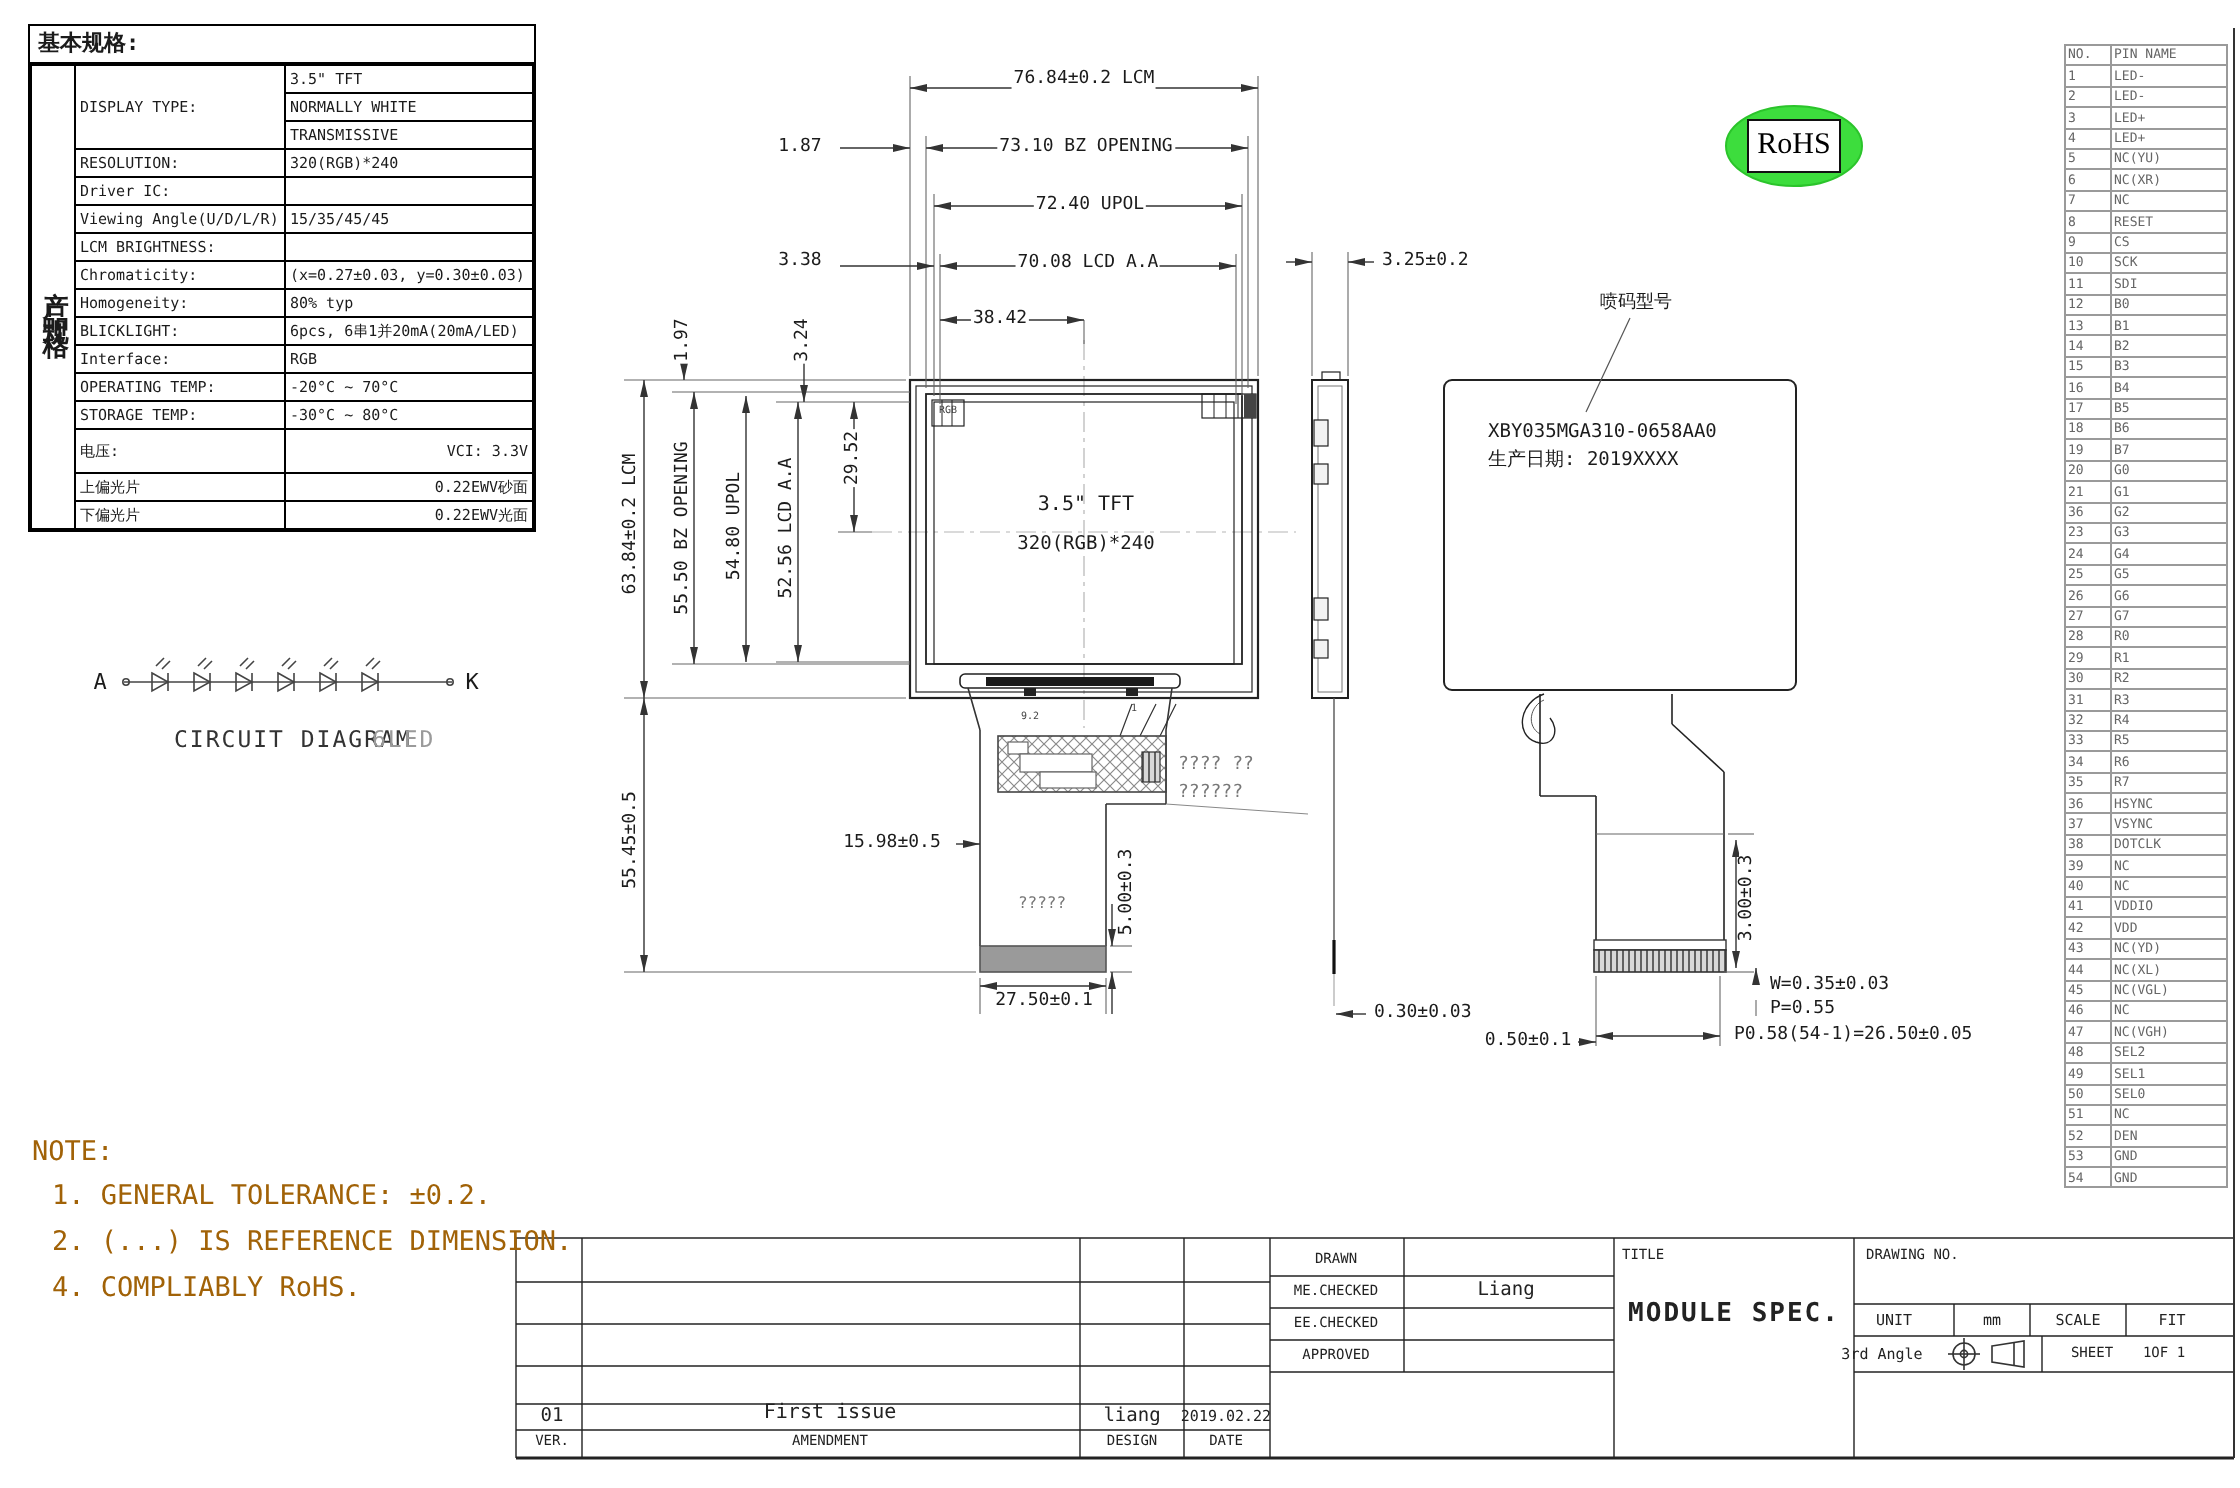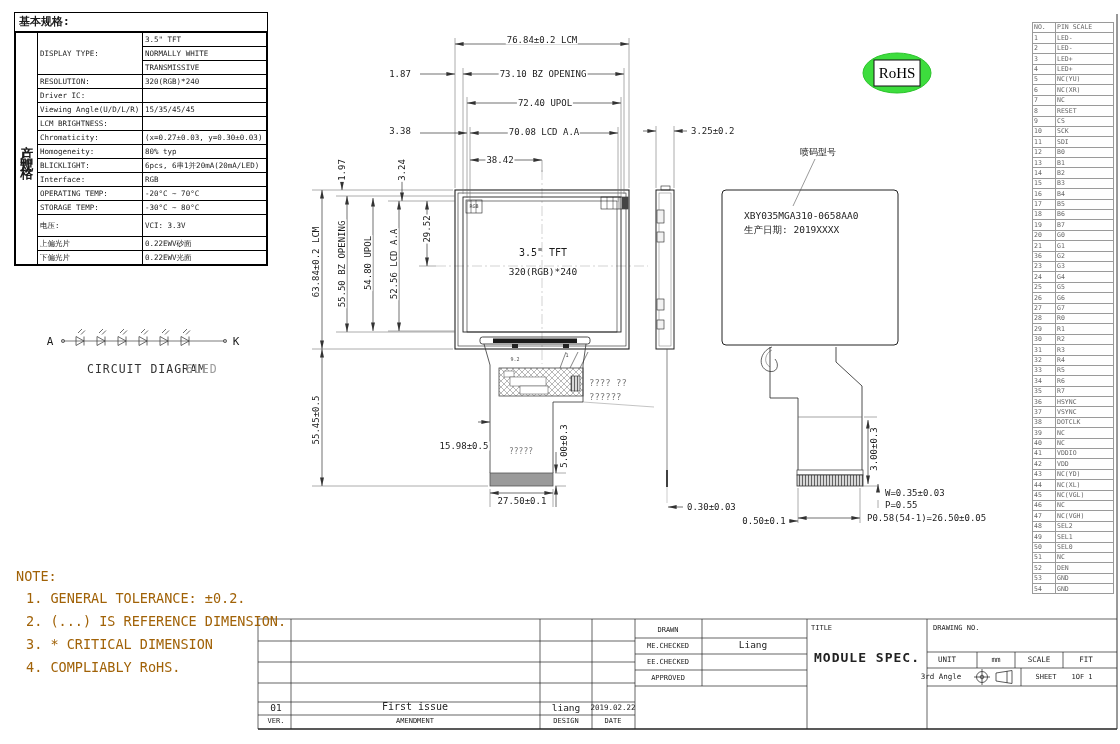--- a/index.html
+++ b/index.html
@@ -17,21 +17,21 @@
   .dl.fpcnote{color:#777;font-size:9px;}
   
   .spec{position:absolute;left:14px;top:12px;width:252px;border:1px solid #000;background:#fff;z-index:4;}
   .spec-title{font-size:11px;font-weight:bold;padding:2px 4px;border-bottom:1px solid #000;height:14px;line-height:14px;}
   .spec table{border-collapse:collapse;width:100%;table-layout:fixed;}
   .spec td{border:1px solid #000;font-size:7.5px;padding:0 2px;height:13px;line-height:1.05;overflow:hidden;}
   .spec td.side{width:21px;writing-mode:vertical-lr;text-orientation:upright;text-align:center;
                 font-size:13px;font-weight:bold;letter-spacing:7px;padding:0;}
   .spec td.lt{width:100px;}
   .spec tbody tr:nth-last-child(3) td{height:21px;}
-  .spec tbody tr:nth-last-child(-n+3) td.v2{text-align:left;}
+  .spec tbody tr:nth-last-child(-n+3) td.v2{text-align:right;}
   
   .circ-lab{position:absolute;font-size:11px;z-index:3;background:#fff;line-height:1;transform:translate(-50%,-50%);}
   .circ-cap{position:absolute;font-size:11.5px;letter-spacing:1px;z-index:3;line-height:1;transform:translate(0,-50%);color:#333;}
   
   .notes{position:absolute;left:16px;top:568px;z-index:3;font-size:13.5px;color:#a16207;}
   .notes .nt{margin-bottom:6px;}
   .notes .note-line{margin:0 0 7px 10px;white-space:nowrap;}
   
   .pins{position:absolute;left:1032px;top:22px;width:82px;z-index:3;}
   .pins table{border-collapse:collapse;width:100%;table-layout:fixed;}
@@ -347,21 +347,20 @@
 <span class="circ-cap" style="left:186px;top:370px;color:#9a9a9a;">6LED</span>
 
 <div class="notes">
   <div class="nt">NOTE:</div>
   <div>
 
       <div class="note-line">1. GENERAL TOLERANCE: ±0.2.</div>
 
       <div class="note-line">2. (...) IS REFERENCE DIMENSION.</div>
 
-      <div class="note-line">3. * CRITICAL DIMENSION</div>
 
       <div class="note-line">4. COMPLIABLY RoHS.</div>
     </div>
 </div>
 
 <span class="dl" style="left:542px;top:40px;">76.84±0.2  LCM</span>
 <span class="dl" style="left:400px;top:74px;">1.87</span>
 <span class="dl" style="left:543px;top:74px;">73.10  BZ OPENING</span>
 <span class="dl" style="left:545px;top:103px;">72.40  UPOL</span>
 <span class="dl" style="left:400px;top:131px;">3.38</span>
@@ -370,21 +369,21 @@
 
 <span class="dl rot" style="left:342px;top:170px;">1.97</span>
 <span class="dl rot" style="left:402px;top:170px;">3.24</span>
 <span class="dl rot" style="left:316px;top:262px;">63.84±0.2  LCM</span>
 <span class="dl rot" style="left:342px;top:264px;">55.50  BZ OPENING</span>
 <span class="dl rot" style="left:368px;top:263px;">54.80  UPOL</span>
 <span class="dl rot" style="left:394px;top:264px;">52.56  LCD A.A</span>
 <span class="dl rot" style="left:427px;top:229px;">29.52</span>
 <span class="dl rot" style="left:316px;top:420px;">55.45±0.5</span>
 
-<span class="dl" style="left:446px;top:446px;margin-left:18px;">15.98±0.5</span>
+<span class="dl" style="left:446px;top:422px;">15.98±0.5</span>
 <span class="dl rot" style="left:564px;top:446px;">5.00±0.3</span>
 <span class="dl" style="left:522px;top:501px;">27.50±0.1</span>
 <span class="dl tiny" style="left:515px;top:359px;">9.2</span>
 <span class="dl tiny" style="left:567px;top:355px;">1</span>
 
 <span class="dl la" style="left:690px;top:131px;">3.25±0.2</span>
 <span class="dl la" style="left:686px;top:507px;">0.30±0.03</span>
 
 <span class="dl" style="left:764px;top:521px;">0.50±0.1</span>
 <span class="dl rot" style="left:874px;top:449px;">3.00±0.3</span>
@@ -404,21 +403,21 @@
 <span class="dl la fpcnote" style="left:588px;top:397px;background:transparent;">??????</span>
 <span class="dl fpcnote" style="left:521px;top:452px;font-size:8px;background:transparent;">?????</span>
 
 <span class="rohs-text" style="left:897px;top:73px;">RoHS</span>
 
 <div class="pins">
   <table>
     <tbody>
       <tr>
         <td class="no">NO.</td>
-        <td>PIN SCALE</td>
+        <td>PIN NAME</td>
       </tr>
 
         <tr>
           <td class="no">1</td>
           <td>LED-</td>
         </tr>
 
         <tr>
           <td class="no">2</td>
           <td>LED-</td>

